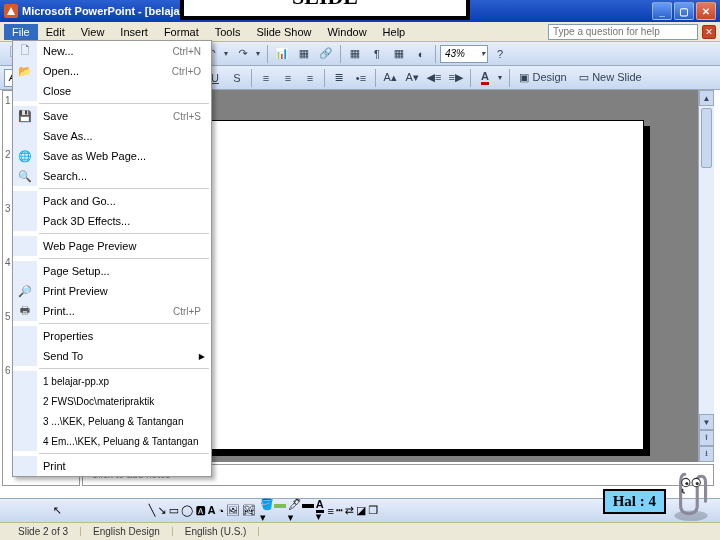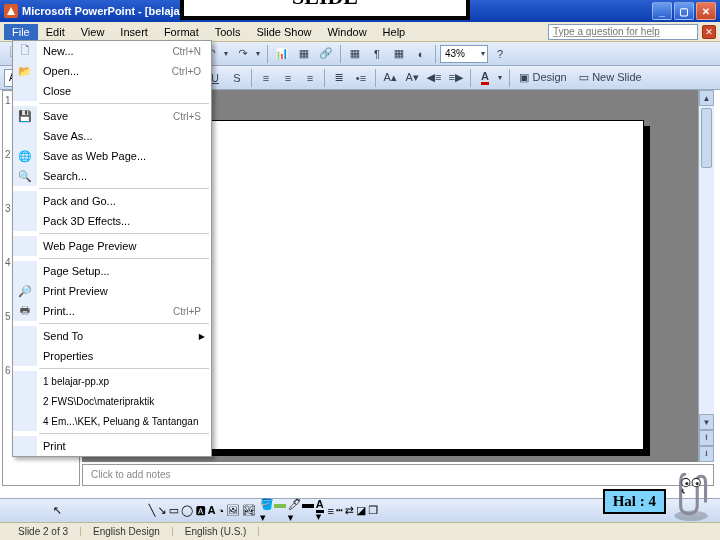--- a/index.html
+++ b/index.html
@@ -12,28 +12,28 @@
 .titlebar .title { flex:1; font-weight:bold; }
 .titlebar .win-btn { width:20px; height:18px; margin-left:2px; border:1px solid #fff6; border-radius:2px; display:flex; align-items:center; justify-content:center; font-size:10px; font-weight:bold; cursor:pointer; }
 .min-btn { background:linear-gradient(#6a9ef0,#2a5fd0); }
 .max-btn { background:linear-gradient(#6a9ef0,#2a5fd0); }
 .close-btn { background:linear-gradient(#e8785a,#c8482a); }
 
 
 .menubar { height:20px; background:#ece9d8; border-bottom:1px solid #c0b890; display:flex; align-items:center; padding:0 4px; font-size:11px; }
 .menubar .menu-item { padding:2px 8px; cursor:pointer; }
 .menubar .menu-item.active { background:#316ac5; color:#fff; }
-.menubar .help-box { margin-left:auto; width:150px; height:16px; background:#fff; border:1px solid #7f9db9; font-size:10px; color:#999; padding:1px 4px;text-decoration:underline; }
+.menubar .help-box { margin-left:auto; width:150px; height:16px; background:#fff; border:1px solid #7f9db9; font-size:10px; color:#999; padding:1px 4px; }
 .menubar .doc-close { width:14px; height:14px; background:#c8482a; border:1px solid #a03010; margin-left:4px; display:flex; align-items:center; justify-content:center; color:#fff; font-size:9px; border-radius:2px; }
 
 
 .toolbar { height:24px; background:linear-gradient(#e7eefb,#c8d8f0); border-bottom:1px solid #9ab; display:flex; align-items:center; padding:0 4px; gap:2px; }
 .toolbar .tb-btn { width:20px; height:20px; border:1px solid transparent; display:flex; align-items:center; justify-content:center; font-size:11px; cursor:pointer; border-radius:2px; color:#345; }
 .toolbar .tb-sep { width:1px; height:18px; background:#9ab; margin:0 2px; }
-.toolbar .tb-combo { height:18px; background:#fff; border:1px solid #7f9db9; font-size:10px; padding:0 14px 0 4px; position:relative; display:flex; align-items:center; }
+.toolbar .tb-combo { height:18px; background:#fff; border:1px solid #7f9db9; font-size:10px; padding:0 14px 0 4px; position:relative; display:flex; align-items:center;font-style:italic; }
 .toolbar .tb-combo::after { content:"▾"; position:absolute; right:2px; font-size:8px; color:#345; }
 .toolbar .tb-split { display:flex; align-items:center; }
 .toolbar .tb-split .drop { width:10px; font-size:8px; display:flex; align-items:center; justify-content:center; color:#345; }
 .swatch { width:12px; height:4px; display:inline-block; }
 
 
 .file-menu { position:absolute; left:12px; top:40px; width:200px; background:#fff; border:1px solid #999; box-shadow:3px 3px 4px rgba(0,0,0,.3); z-index:40; font-size:11px; }
 .file-menu .mi { display:flex; align-items:center; height:20px; padding:0 6px 0 0; cursor:pointer; }
 .file-menu .mi .icon-col { width:24px; height:100%; display:flex; align-items:center; justify-content:center; font-size:11px; color:#555; background:#e7eefb; }
 .file-menu .mi .lbl { flex:1; padding-left:6px; }
@@ -232,35 +232,39 @@
       <span class="lbl">Print Preview</span>
     </div>
     <div class="mi">
       <span class="icon-col">🖶</span>
       <span class="lbl">Print...</span>
       <span class="sc">Ctrl+P</span>
     </div>
     <div class="sep"></div>
     <div class="mi">
       <span class="icon-col"></span>
+      <span class="lbl">Properties</span>
+    </div>
+    <div class="mi">
+      <span class="icon-col"></span>
       <span class="lbl">Send To</span>
       <span class="arrow">▶</span>
     </div>
-    <div class="mi">
-      <span class="icon-col"></span>
-      <span class="lbl">Properties</span>
-    </div>
     <div class="sep"></div>
     <div class="mi recent">
       <span class="icon-col"></span>
       <span class="lbl">1 belajar-pp.xp</span>
     </div>
     <div class="mi recent">
       <span class="icon-col"></span>
       <span class="lbl">2 FWS\Doc\materipraktik</span>
+    </div>
+    <div class="mi recent">
+      <span class="icon-col"></span>
+      <span class="lbl">3 ...\KEK, Peluang &amp; Tantangan</span>
     </div>
     <div class="mi recent">
       <span class="icon-col"></span>
       <span class="lbl">4 Em...\KEK, Peluang &amp; Tantangan</span>
     </div>
     <div class="sep"></div>
     <div class="mi">
       <span class="icon-col"></span>
       <span class="lbl">Print</span>
     </div>

